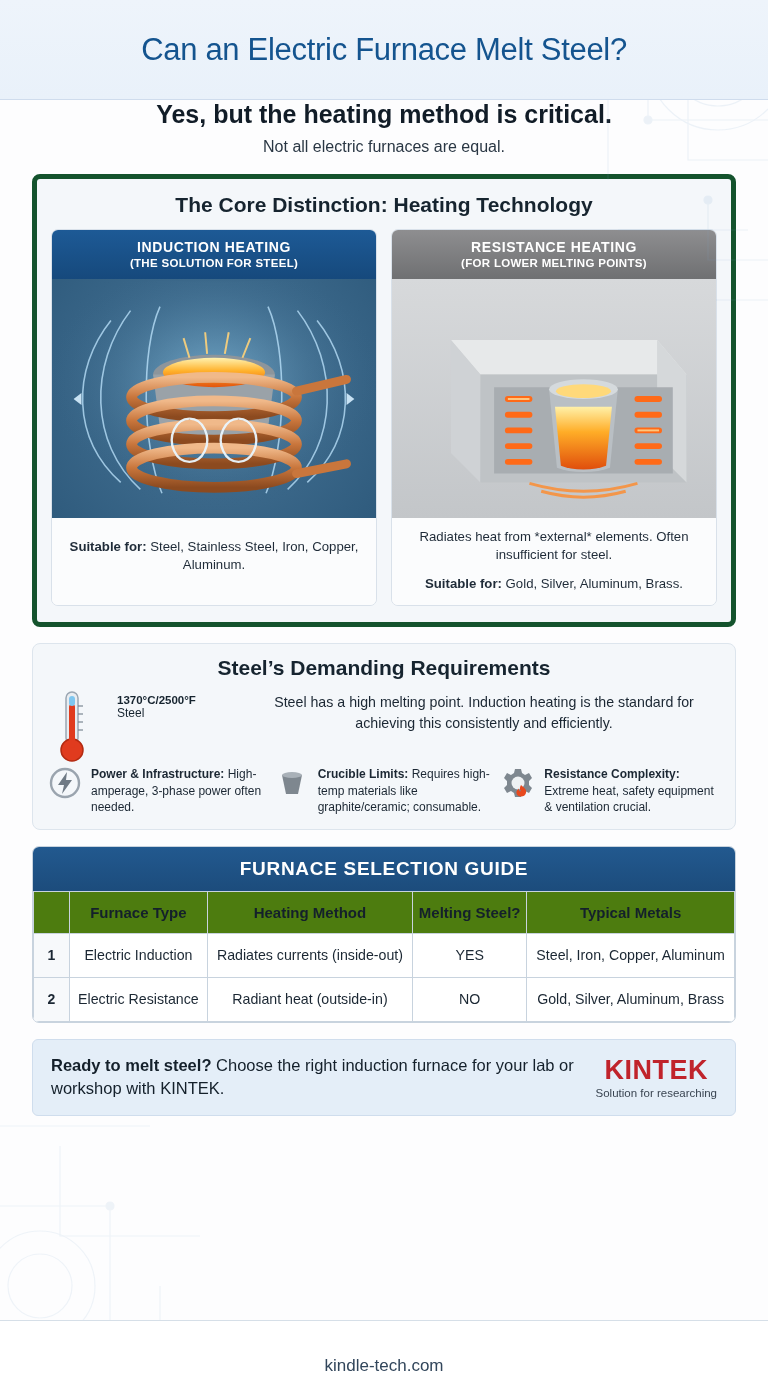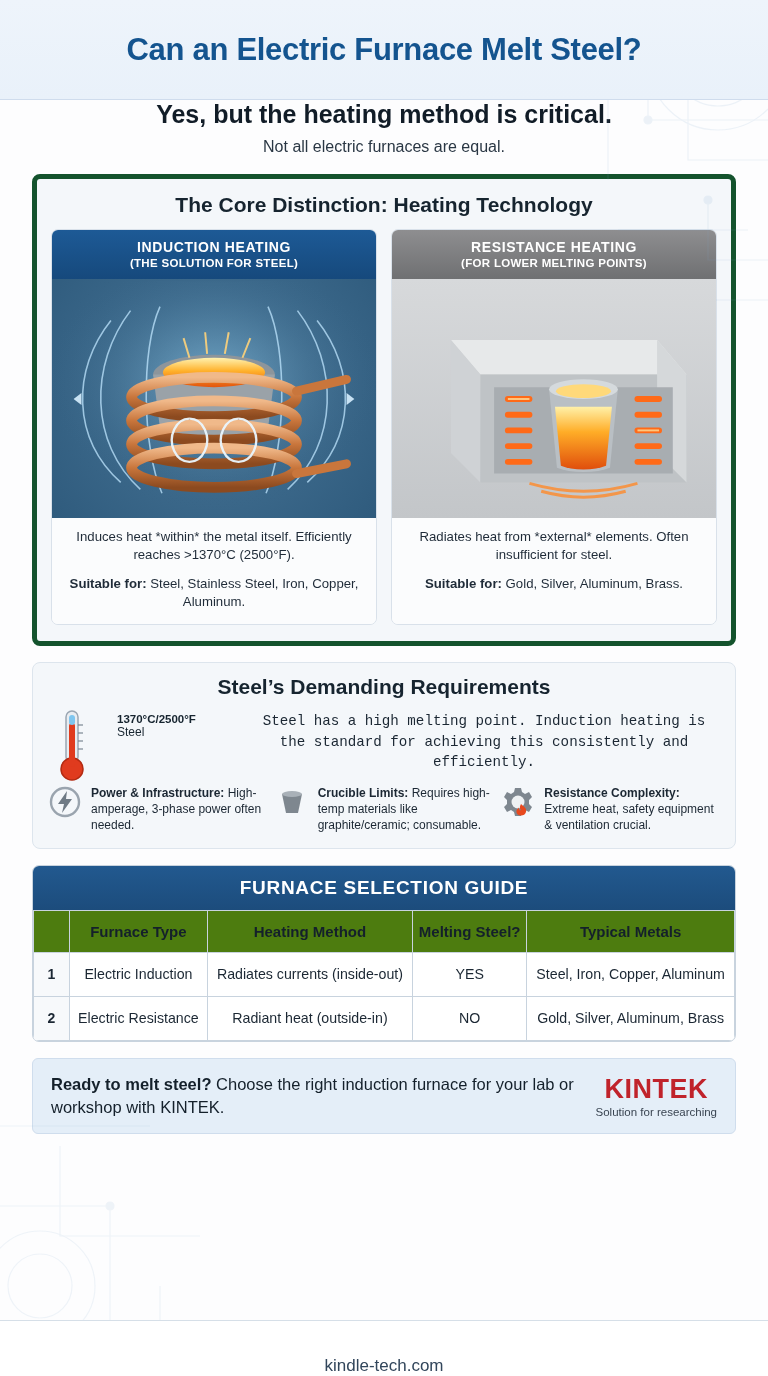--- a/index.html
+++ b/index.html
@@ -20,21 +20,21 @@
 
   
   .header {
     height: 100px;
     background: linear-gradient(180deg,#eef4fb 0%, #e9f1fa 100%);
     border-bottom: 1px solid #cfdced;
     display: flex; align-items: center; justify-content: center;
     position: relative;
   }
   .header h1 {
-    font-size: 31px; font-weight: bold; color: #14548f; letter-spacing: -0.3px;
+    font-size: 31px; font-weight: normal; color: #14548f; letter-spacing: -0.3px;
   }
 
   
   .subhead { text-align: center; }
   .subhead .big { font-size: 25px; font-weight: bold; color: #111c27; }
   .subhead .small { font-size: 16px; color: #2a3744; margin-top: 9px; }
 
   
   .card {
     margin: 18px 32px 0 32px;
@@ -68,21 +68,21 @@
   .col-body .suit b { font-weight: bold; }
 
   
   .req { margin: 16px 32px 0 32px; background:#f4f7fa; border:1px solid #dde5ed; border-radius:8px; padding: 12px 16px 14px 16px;}
   .req h2 { text-align:center; font-size: 21px; font-weight: bold; color:#16242f; margin-bottom: 6px; }
   .req-row { display:flex; align-items:flex-start; gap: 22px; }
   .thermo { width: 46px; flex: 0 0 46px; display:flex; justify-content:center; padding-top: 2px;}
   .thermo-labels { flex: 0 0 110px; padding-top: 8px; }
   .thermo-labels .v { font-size: 11.5px; font-weight: bold; color:#16242f; }
   .thermo-labels .n { font-size: 12px; color:#16242f; }
-  .req-text { flex: 1; font-size: 14.2px; line-height: 1.45; color: #1b2733; padding-top: 6px; text-align:center;font-family:Liberation Mono, monospace;}
+  .req-text { flex: 1; font-size: 14.2px; line-height: 1.45; color: #1b2733; padding-top: 6px; text-align:center;}
 
   .tradeoff-head { display:flex; align-items:center; gap:10px; margin: 10px 4px 10px 4px;}
   .tradeoff-head .line { flex:1; height:1px; background:#c9d4df; }
   .tradeoff-head .txt { font-size: 18px; font-weight: bold; color:#16242f; }
 
   .tradeoffs { display:flex; gap: 10px; }
   .to { flex:1; display:flex; gap: 8px; }
   .to .ico { flex: 0 0 34px; padding-top:1px; }
   .to .tx { font-size: 12px; line-height: 1.35; color:#1b2733; }
   .to .tx b { font-weight: bold; }
@@ -214,21 +214,20 @@
                 <path d="M249 196 L300 186"></path>
             </g>
 
             <g fill="none" stroke="#eaf7ff" stroke-width="2.4" opacity=".95">
               <path d="M140 140 a18 22 0 1 0 0.1 0"></path>
               <path d="M190 140 a18 22 0 1 1 -0.1 0"></path>
             </g>
           </svg>
         </div>
         <div class="col-body">
-          <div class="desc">Induces heat *within* the metal itself. Efficiently reaches &gt;1370°C (2500°F).</div>
           <div class="suit">
             <b>Suitable for:</b>
             <span>Steel, Stainless Steel, Iron, Copper, Aluminum.</span>
           </div>
         </div>
       </div>
 
       <div class="col">
         <div class="col-head resistance">
           <div class="t1">RESISTANCE HEATING</div>

